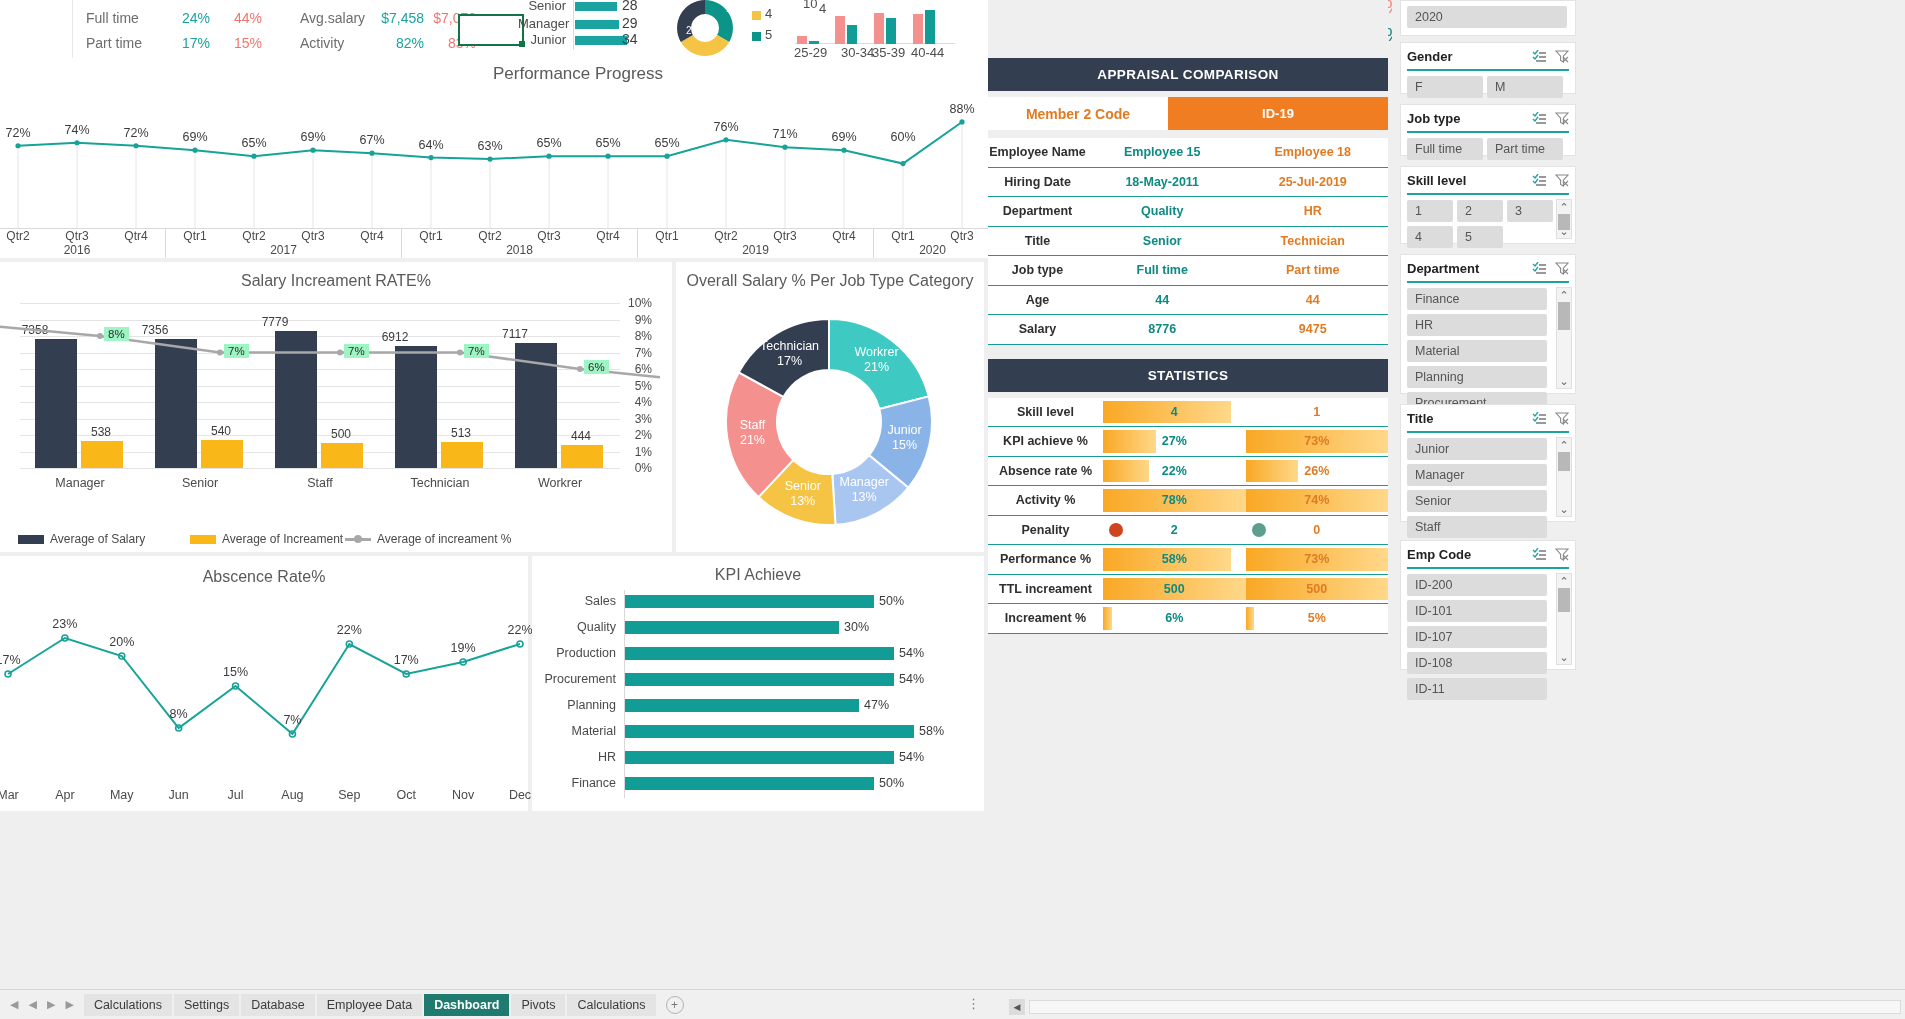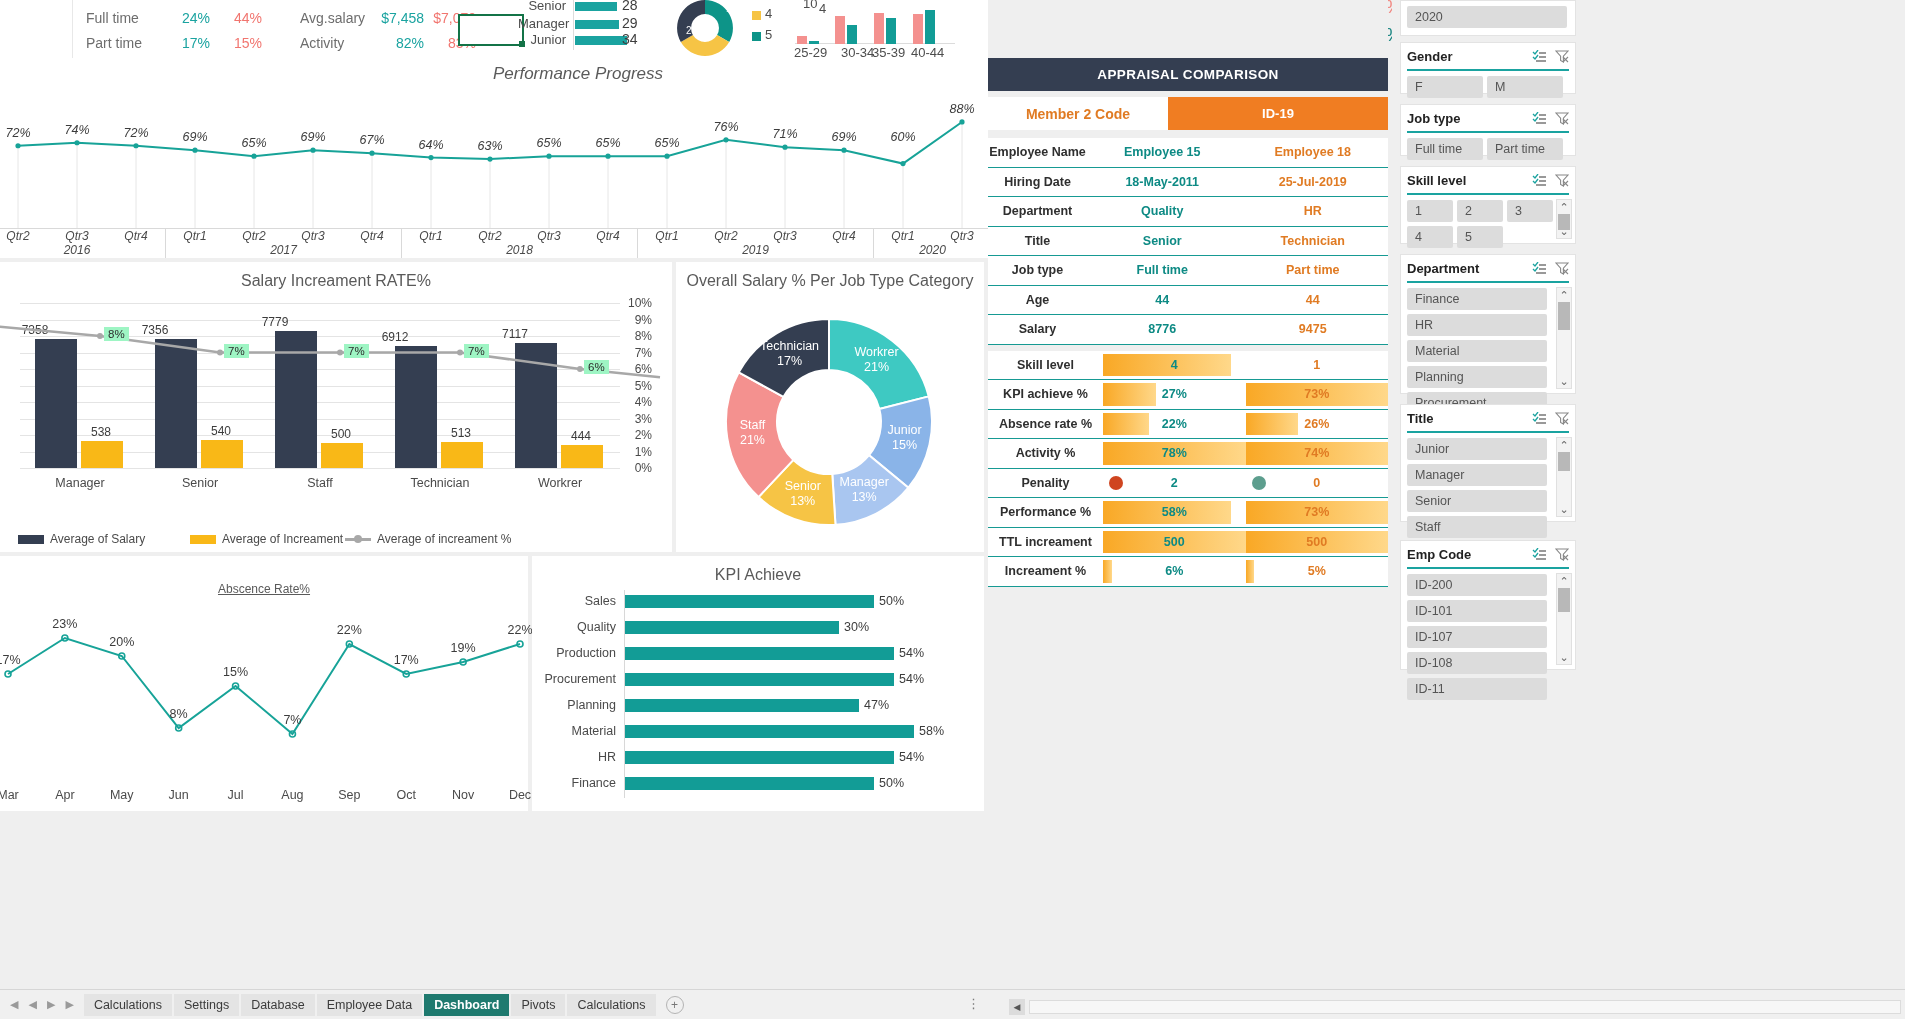--- a/index.html
+++ b/index.html
@@ -35,21 +35,21 @@
   .agebar { position:absolute; bottom:0; }
   .agelab { position:absolute; font-size:13px; color:#4d4d4d; }
 
   
   .kpinum { position:absolute; font-size:19px; }
   .kpi-red { color:#f1857f; }
   .kpi-teal { color:#15837f; }
 
   
   .panel-title { text-align:center; font-size:17px; color:#5a5a5a; font-weight:400; }
-  .pp { left:0; top:58px; width:1156px; height:200px;font-style:italic; }
+  .pp { left:0; top:58px; width:1156px; height:200px; }
   .axisband { position:absolute; border-top:1px solid #d9d9d9; border-right:1px solid #d9d9d9;
      font-size:12px; color:#4a4a4a; }
   .qtick { position:absolute; font-size:12px; color:#4a4a4a; text-align:center; }
   .yrlab { position:absolute; font-size:12px; color:#4a4a4a; text-align:center; }
   .dlabel { position:absolute; font-size:12.5px; color:#3c3c3c; text-align:center; }
 
   .plusminus{ position:absolute; right:4px; bottom:3px; display:flex; gap:2px;}
   .plusminus span{ width:15px;height:14px;background:#e2e2e2;color:#555;font-size:12px;
      display:flex;align-items:center;justify-content:center;border:1px solid #d0d0d0;}
 
@@ -433,21 +433,21 @@
         <div style="position: absolute; left: 155.5px; top: 82.763px; width: 90px; text-align: center; font-size: 12.5px; color: rgb(255, 255, 255); line-height: 15px;"><span>Workrer</span><br><span>21%</span></div>
         <div style="position: absolute; left: 183.634px; top: 160.906px; width: 90px; text-align: center; font-size: 12.5px; color: rgb(255, 255, 255); line-height: 15px;"><span>Junior</span><br><span>15%</span></div>
         <div style="position: absolute; left: 143.184px; top: 213.053px; width: 90px; text-align: center; font-size: 12.5px; color: rgb(255, 255, 255); line-height: 15px;"><span>Manager</span><br><span>13%</span></div>
         <div style="position: absolute; left: 81.7478px; top: 216.918px; width: 90px; text-align: center; font-size: 12.5px; color: rgb(255, 255, 255); line-height: 15px;"><span>Senior</span><br><span>13%</span></div>
         <div style="position: absolute; left: 31.4542px; top: 156.124px; width: 90px; text-align: center; font-size: 12.5px; color: rgb(255, 255, 255); line-height: 15px;"><span>Staff</span><br><span>21%</span></div>
         <div style="position: absolute; left: 68.5493px; top: 77.2925px; width: 90px; text-align: center; font-size: 12.5px; color: rgb(255, 255, 255); line-height: 15px;"><span>Technician</span><br><span>17%</span></div>
       </div>
   </div>
 
   <div class="card abs">
-    <div class="panel-title" style="padding-top:26px;font-size:12px;text-decoration:underline;">Abscence Rate%</div>
+    <div class="panel-title" style="padding-top:12px;font-size:16px;">Abscence Rate%</div>
     <svg width="528" height="175" viewBox="0 0 528 175" style="position:absolute;left:0;top:40px;">
       <polyline id="ab-line" fill="none" stroke="#17a398" stroke-width="2" points="8,78 64.88888888888889,42 121.77777777777777,60 178.66666666666666,132 235.55555555555554,90 292.44444444444446,138 349.3333333333333,48 406.2222222222222,78 463.1111111111111,66 520,48"></polyline>
       <g id="ab-dots">
           <circle cx="8" cy="78" r="3" fill="none" stroke="#17a398" stroke-width="1.6"></circle>
           <circle cx="64.88888888888889" cy="42" r="3" fill="none" stroke="#17a398" stroke-width="1.6"></circle>
           <circle cx="121.77777777777777" cy="60" r="3" fill="none" stroke="#17a398" stroke-width="1.6"></circle>
           <circle cx="178.66666666666666" cy="132" r="3" fill="none" stroke="#17a398" stroke-width="1.6"></circle>
           <circle cx="235.55555555555554" cy="90" r="3" fill="none" stroke="#17a398" stroke-width="1.6"></circle>
           <circle cx="292.44444444444446" cy="138" r="3" fill="none" stroke="#17a398" stroke-width="1.6"></circle>
           <circle cx="349.3333333333333" cy="48" r="3" fill="none" stroke="#17a398" stroke-width="1.6"></circle>
@@ -554,20 +554,21 @@
       <div class="c t1">44</div>
       <div class="c t2">44</div>
         </div>
         <div class="trow">
           <div class="k">Salary</div>
       <div class="c t1">8776</div>
       <div class="c t2">9475</div>
         </div>
       </div>
 
+    <div class="sec-hd" style="margin-top:14px;">STATISTICS</div>
     <div style="height:6px;"></div>
     <div id="stat-rows">
         <div class="srow">
           <div class="k">Skill level</div>
       <div class="c">
             <span class="databar" style="width:90%;"></span>
             <span class="t1" style="position:relative;">4</span>
           </div>
       <div class="c">
             <span class="databar" style="width:0%;"></span>

